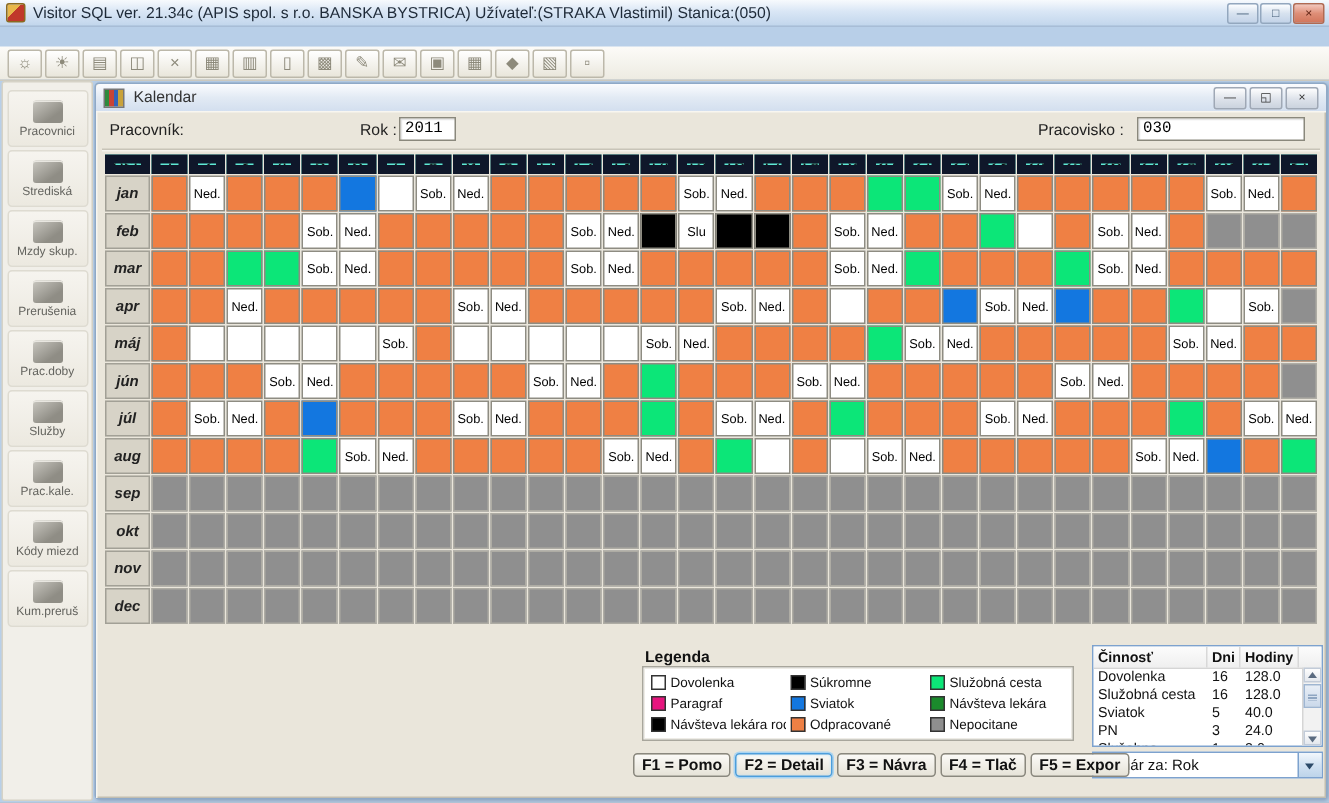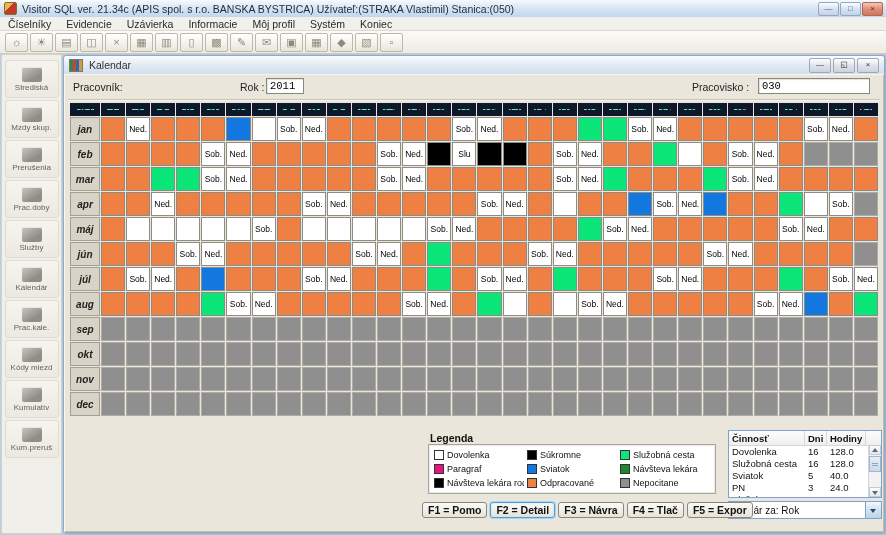--- a/index.html
+++ b/index.html
@@ -135,117 +135,104 @@
   <div class="titlebar">
     <span class="app-icon"></span>
     <span class="title-text">Visitor SQL ver. 21.34c (APIS spol. s r.o. BANSKA BYSTRICA) Užívateľ:(STRAKA Vlastimil) Stanica:(050)</span>
     <span class="win-controls">
       <span class="win-btn">—</span>
       <span class="win-btn">□</span>
       <span class="win-btn close">×</span>
     </span>
   </div>
 
-  <div class="menubar">
-      <span class="menu-item">Číselníky</span>
-      <span class="menu-item">Evidencie</span>
-      <span class="menu-item">Uzávierka</span>
-      <span class="menu-item">Informacie</span>
-      <span class="menu-item">Môj profil</span>
-      <span class="menu-item">Systém</span>
-      <span class="menu-item">Koniec</span>
+
+  <div class="toolbar">
+      <span class="tb-btn">
+        <span class="tb-glyph">☼</span>
+      </span>
+      <span class="tb-btn">
+        <span class="tb-glyph">☀</span>
+      </span>
+      <span class="tb-btn">
+        <span class="tb-glyph">▤</span>
+      </span>
+      <span class="tb-btn">
+        <span class="tb-glyph">◫</span>
+      </span>
+      <span class="tb-btn">
+        <span class="tb-glyph">×</span>
+      </span>
+      <span class="tb-btn">
+        <span class="tb-glyph">▦</span>
+      </span>
+      <span class="tb-btn">
+        <span class="tb-glyph">▥</span>
+      </span>
+      <span class="tb-btn">
+        <span class="tb-glyph">▯</span>
+      </span>
+      <span class="tb-btn">
+        <span class="tb-glyph">▩</span>
+      </span>
+      <span class="tb-btn">
+        <span class="tb-glyph">✎</span>
+      </span>
+      <span class="tb-btn">
+        <span class="tb-glyph">✉</span>
+      </span>
+      <span class="tb-btn">
+        <span class="tb-glyph">▣</span>
+      </span>
+      <span class="tb-btn">
+        <span class="tb-glyph">▦</span>
+      </span>
+      <span class="tb-btn">
+        <span class="tb-glyph">◆</span>
+      </span>
+      <span class="tb-btn">
+        <span class="tb-glyph">▧</span>
+      </span>
+      <span class="tb-btn">
+        <span class="tb-glyph">▫</span>
+      </span>
     </div>
 
-  <div class="toolbar">
-      <span class="tb-btn">
-        <span class="tb-glyph">☼</span>
-      </span>
-      <span class="tb-btn">
-        <span class="tb-glyph">☀</span>
-      </span>
-      <span class="tb-btn">
-        <span class="tb-glyph">▤</span>
-      </span>
-      <span class="tb-btn">
-        <span class="tb-glyph">◫</span>
-      </span>
-      <span class="tb-btn">
-        <span class="tb-glyph">×</span>
-      </span>
-      <span class="tb-btn">
-        <span class="tb-glyph">▦</span>
-      </span>
-      <span class="tb-btn">
-        <span class="tb-glyph">▥</span>
-      </span>
-      <span class="tb-btn">
-        <span class="tb-glyph">▯</span>
-      </span>
-      <span class="tb-btn">
-        <span class="tb-glyph">▩</span>
-      </span>
-      <span class="tb-btn">
-        <span class="tb-glyph">✎</span>
-      </span>
-      <span class="tb-btn">
-        <span class="tb-glyph">✉</span>
-      </span>
-      <span class="tb-btn">
-        <span class="tb-glyph">▣</span>
-      </span>
-      <span class="tb-btn">
-        <span class="tb-glyph">▦</span>
-      </span>
-      <span class="tb-btn">
-        <span class="tb-glyph">◆</span>
-      </span>
-      <span class="tb-btn">
-        <span class="tb-glyph">▧</span>
-      </span>
-      <span class="tb-btn">
-        <span class="tb-glyph">▫</span>
-      </span>
-    </div>
-
   <div class="sidebar">
       <div class="side-btn">
         <div class="side-icon"></div>
+        <div class="side-label">Pracovnici</div>
+      </div>
+      <div class="side-btn">
+        <div class="side-icon"></div>
         <div class="side-label">Strediská</div>
       </div>
       <div class="side-btn">
         <div class="side-icon"></div>
         <div class="side-label">Mzdy skup.</div>
       </div>
       <div class="side-btn">
         <div class="side-icon"></div>
         <div class="side-label">Prerušenia</div>
       </div>
       <div class="side-btn">
         <div class="side-icon"></div>
         <div class="side-label">Prac.doby</div>
       </div>
       <div class="side-btn">
         <div class="side-icon"></div>
         <div class="side-label">Služby</div>
       </div>
       <div class="side-btn">
         <div class="side-icon"></div>
-        <div class="side-label">Kalendár</div>
-      </div>
-      <div class="side-btn">
-        <div class="side-icon"></div>
         <div class="side-label">Prac.kale.</div>
       </div>
       <div class="side-btn">
         <div class="side-icon"></div>
         <div class="side-label">Kódy miezd</div>
-      </div>
-      <div class="side-btn">
-        <div class="side-icon"></div>
-        <div class="side-label">Kumulatív</div>
       </div>
       <div class="side-btn">
         <div class="side-icon"></div>
         <div class="side-label">Kum.preruš</div>
       </div>
     </div>
 
   <div class="mdi">
     <div class="mdi-titlebar">
       <span class="mdi-icon"></span>

